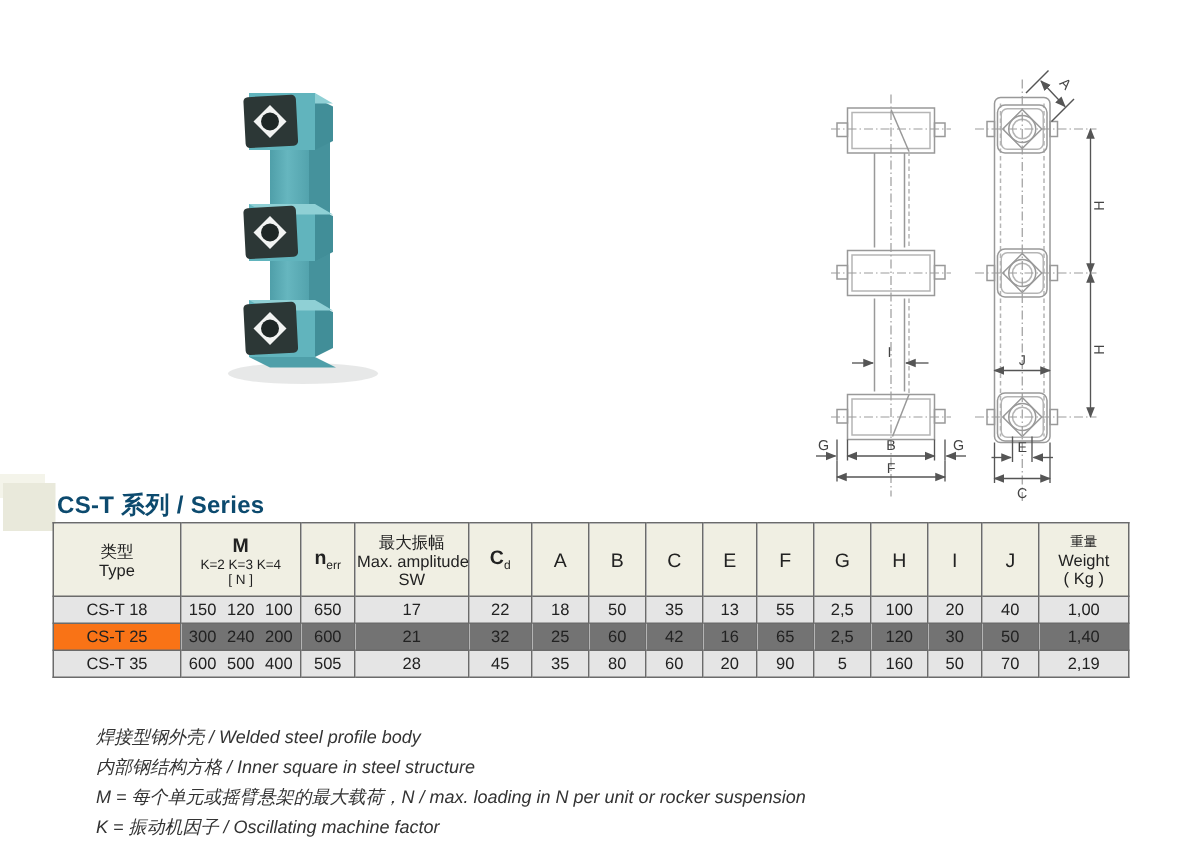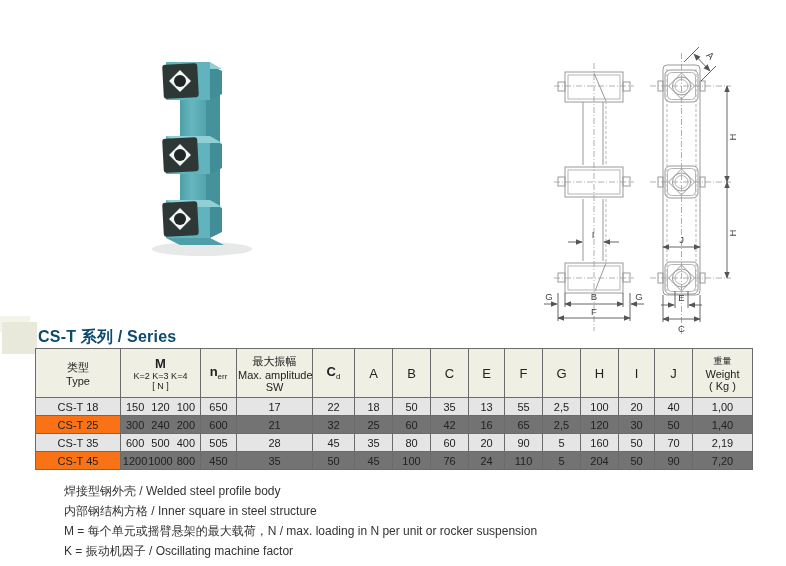--- a/index.html
+++ b/index.html
@@ -35,21 +35,21 @@
   table.spec tbody tr.alt td.type-cell{background:#f97316;}
   .hdr-zh{font-size:11px;}
   .hdr-en{font-size:11px;}
   .hdr-letter{font-size:13px;font-weight:bold;}
   .hdr-sub{font-size:9px;}
   .m-cell{padding:0 4px;}
   .m-cell span{display:inline-block;width:33%;}
   sub{font-size:8px;}
 
   .notes{position:absolute;left:64px;top:485px;font-size:12px;color:#333;}
-  .notes .note{margin-bottom:7px;line-height:13px;}
+  .notes .note{margin-bottom:7px;line-height:13px;font-style:italic;}
   .notes .note.gap{margin-top:4px;}
 
   svg text{font-family:"Liberation Sans",sans-serif;}
 </style>
 </head>
 <body>
 
 <div class="margin-tab1"></div>
 <div class="margin-tab2"></div>
 
@@ -336,37 +336,20 @@
         <td>80</td>
         <td>60</td>
         <td>20</td>
         <td>90</td>
         <td>5</td>
         <td>160</td>
         <td>50</td>
         <td>70</td>
         <td>2,19</td>
       </tr>
-      <tr class="alt">
-        <td class="type-cell">CS-T 45</td>
-        <td class="m-cell"><span>1200</span><span>1000</span><span>800</span></td>
-        <td>450</td>
-        <td>35</td>
-        <td>50</td>
-        <td>45</td>
-        <td>100</td>
-        <td>76</td>
-        <td>24</td>
-        <td>110</td>
-        <td>5</td>
-        <td>204</td>
-        <td>50</td>
-        <td>90</td>
-        <td>7,20</td>
-      </tr>
     </tbody>
 </table>
 
 <div class="notes">
   <div class="note">焊接型钢外壳 / Welded steel profile body</div>
   <div class="note">内部钢结构方格 / Inner square in steel structure</div>
   <div class="note gap">M = 每个单元或摇臂悬架的最大载荷，N / max. loading in N per unit or rocker suspension</div>
   <div class="note">K = 振动机因子 / Oscillating machine factor</div>
 </div>
 

